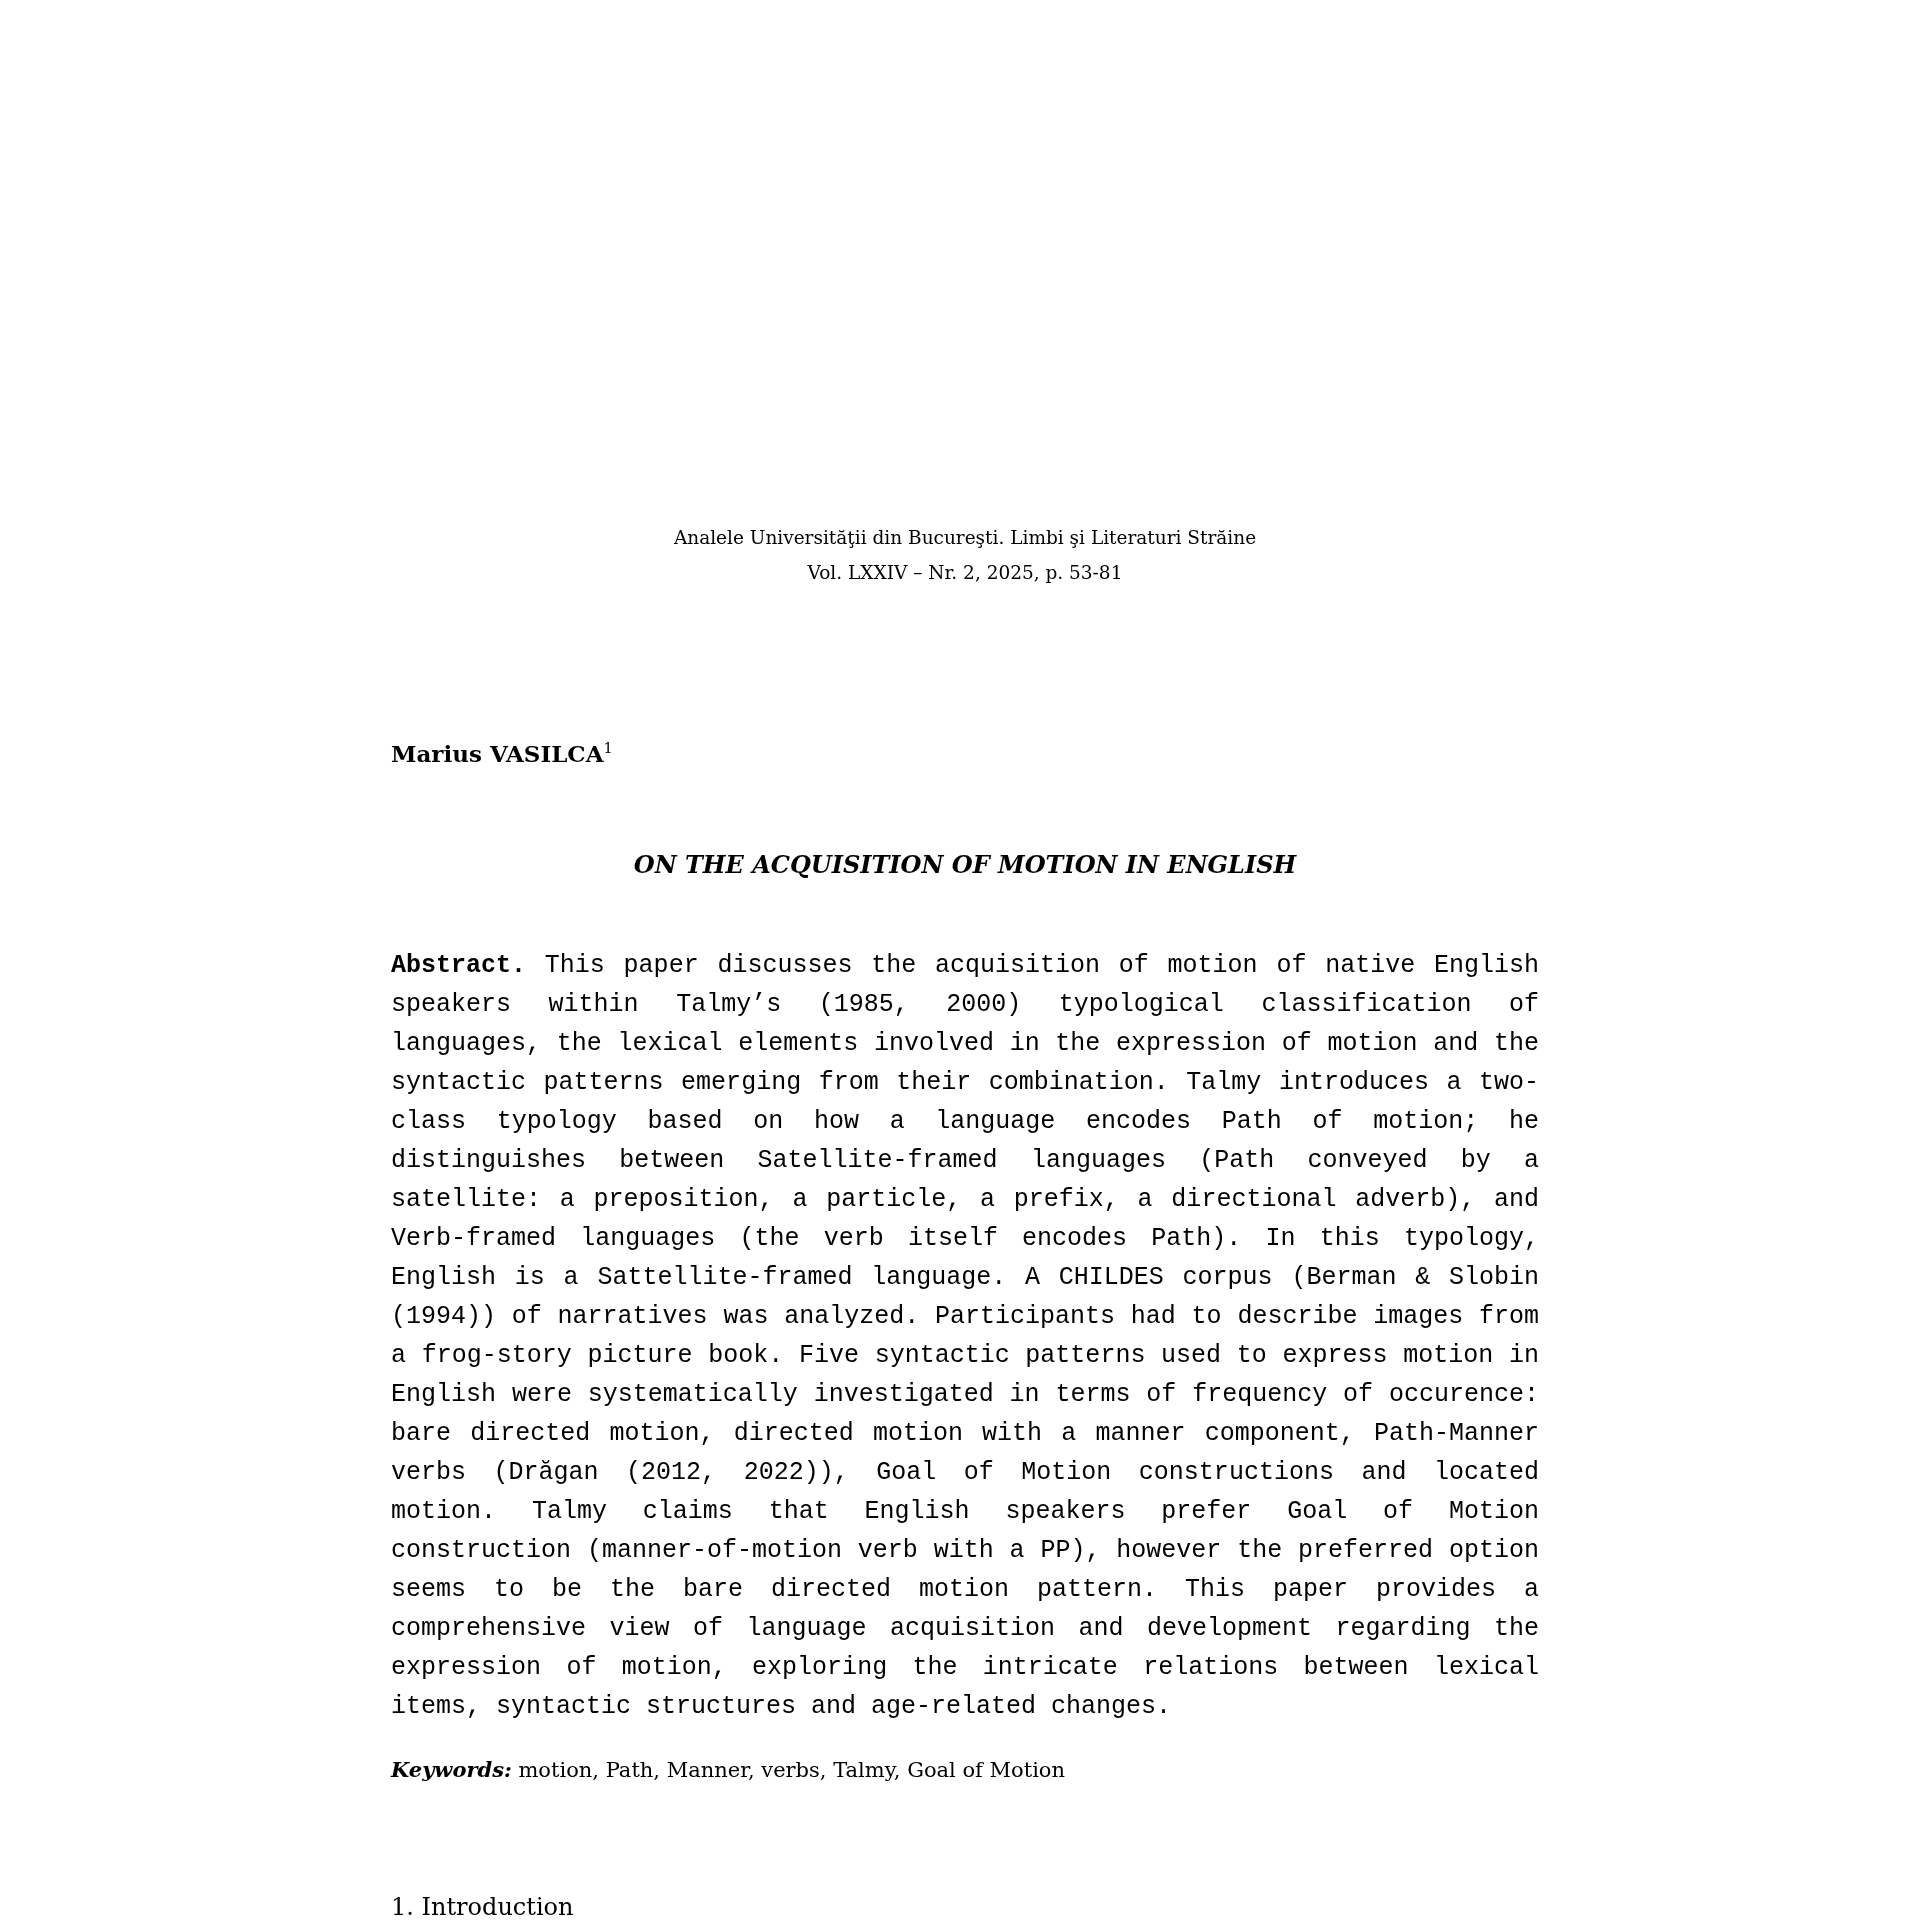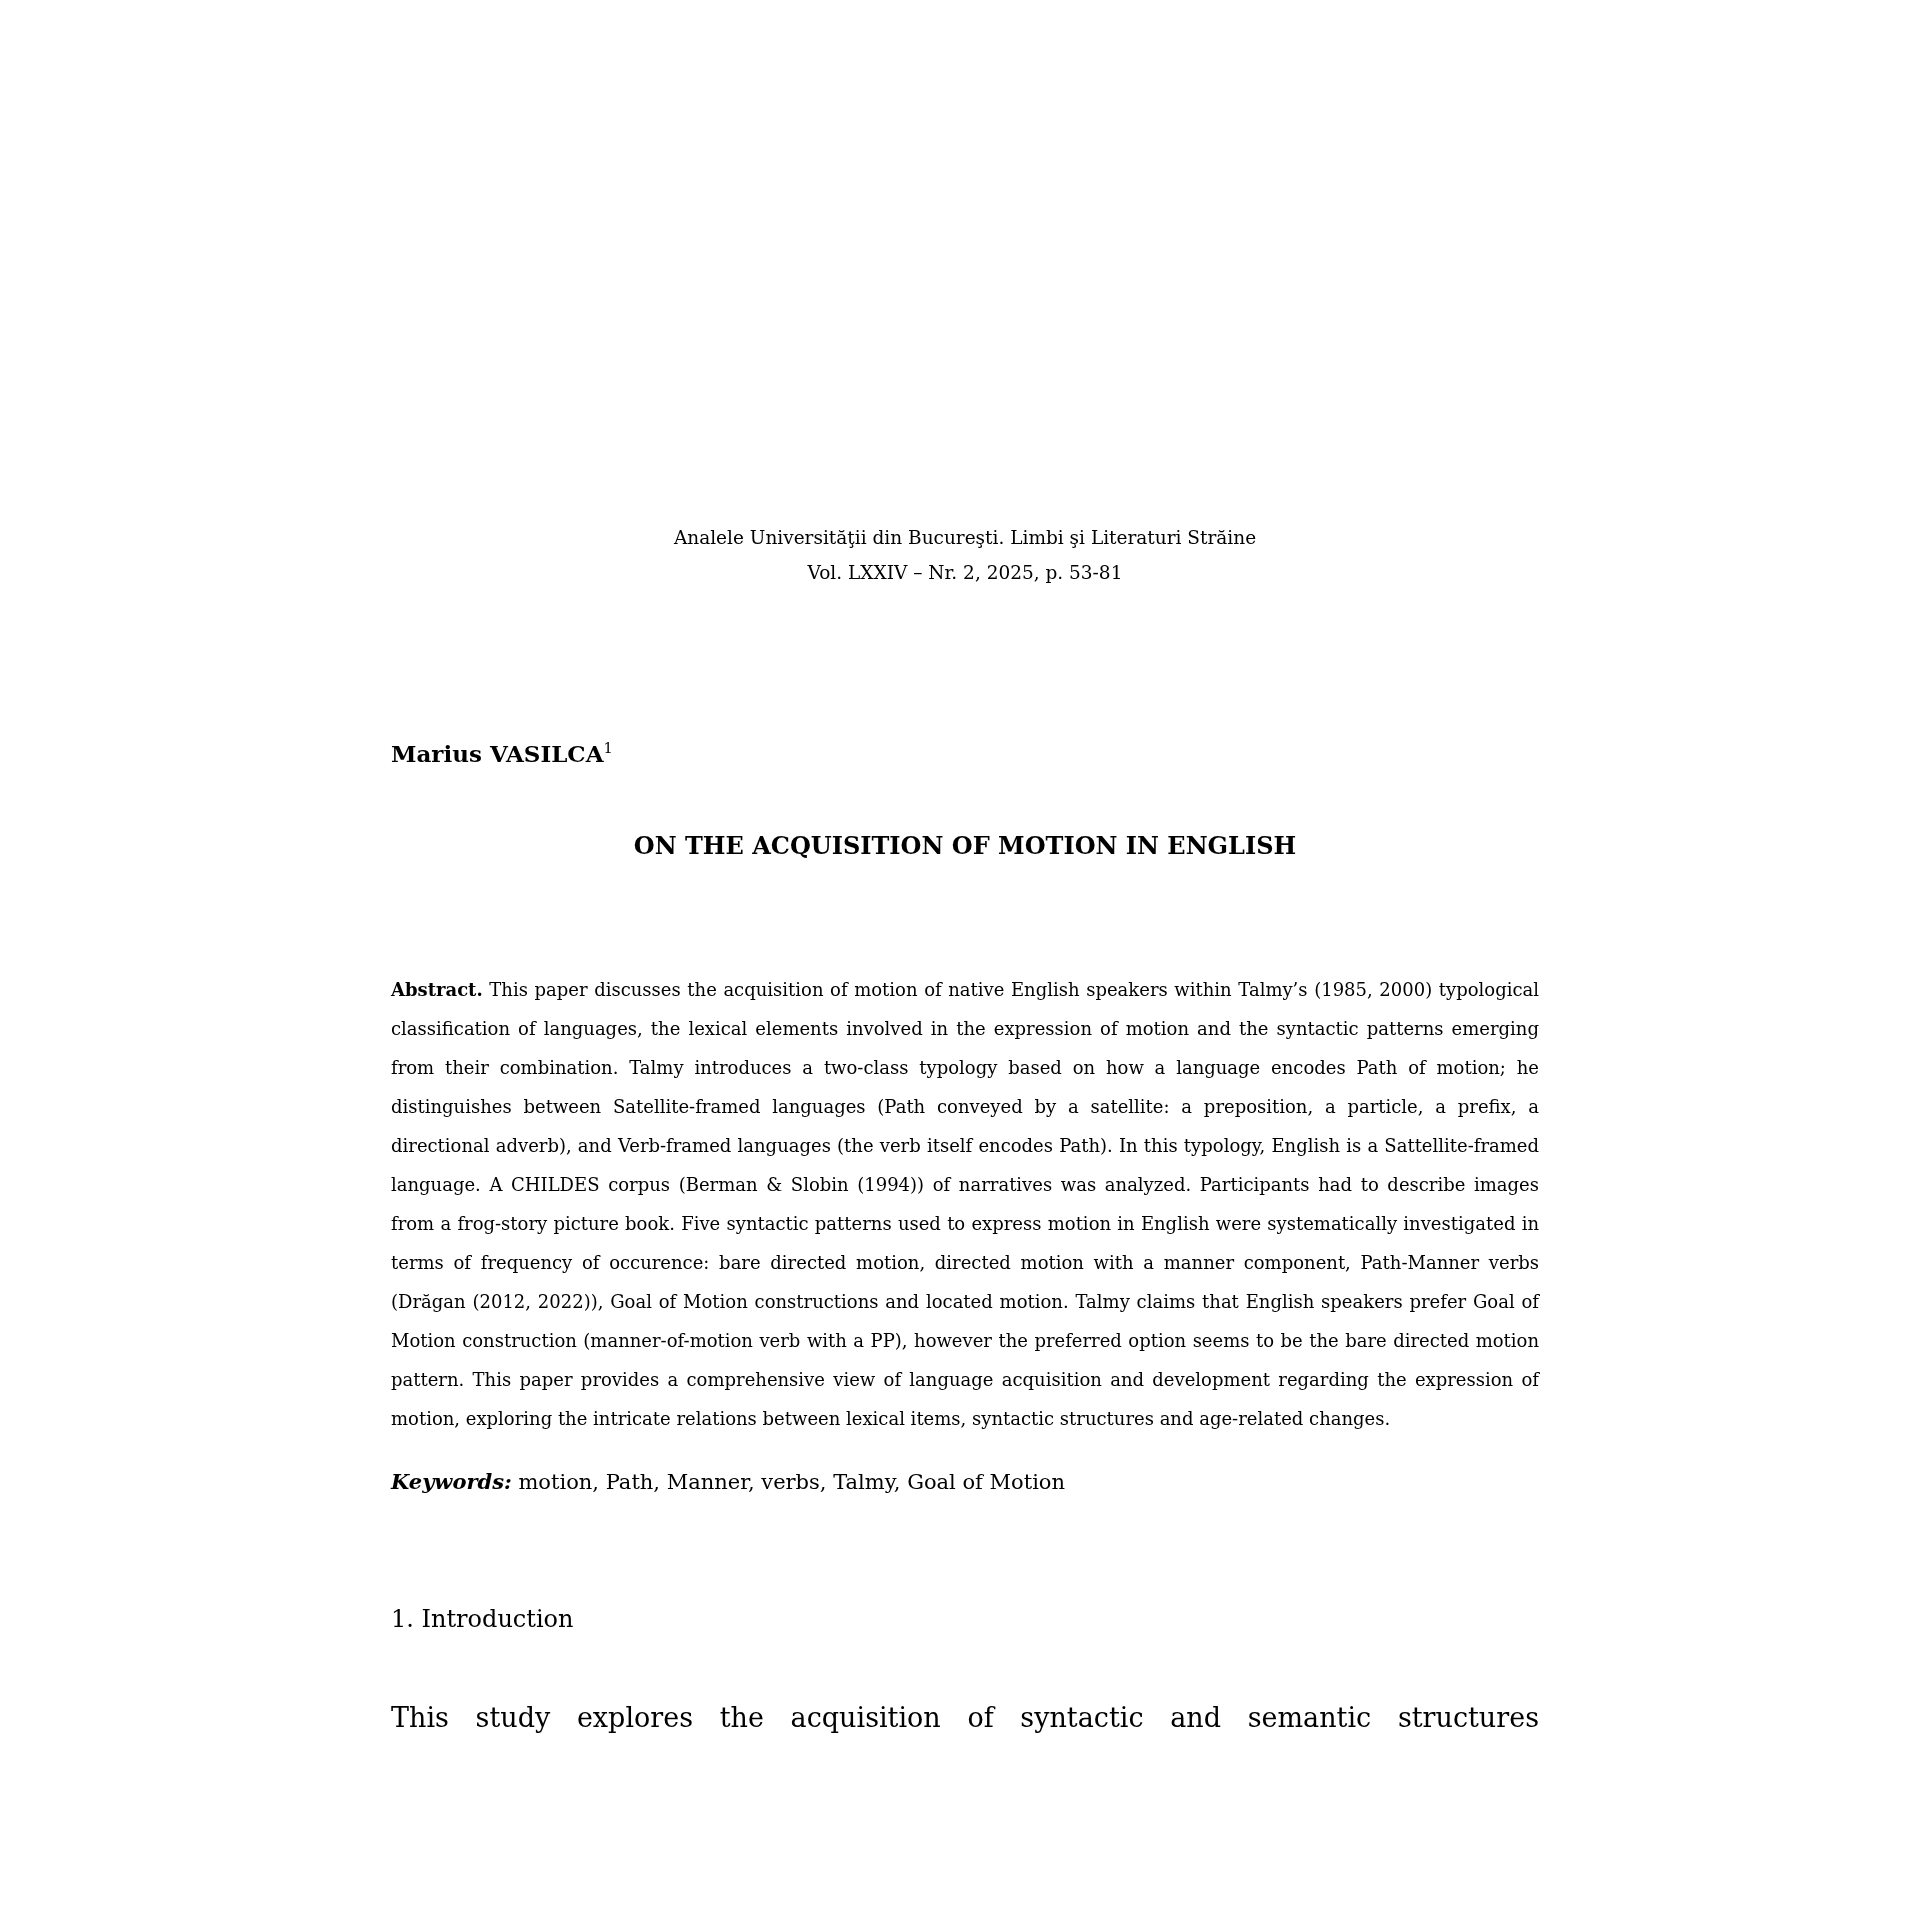--- a/index.html
+++ b/index.html
@@ -38,31 +38,33 @@
     font-weight: bold;
     line-height: 28.5px;
   }
   .author-line sup {
     font-size: 14.6px;
     font-weight: normal;
     vertical-align: super;
     line-height: 0;
   }
   .paper-title {
-    margin-top: 62px;
+    margin-top: 81px;
     text-align: center;
     font-size: 24px;
     font-weight: bold;
     line-height: 30px;
+    font-style: italic;
   }
   .abstract-block {
-    margin-top: 109px;
-    font-size: 18px;
+    margin-top: 66px;
+    font-size: 25px;
     line-height: 39px;
     text-align: justify;
+    font-family: Liberation Mono, monospace;
   }
   .abstract-label {
     font-weight: bold;
   }
   .keywords-line {
     margin-top: 24px;
     font-size: 21px;
     line-height: 39px;
     text-align: left;
   }

